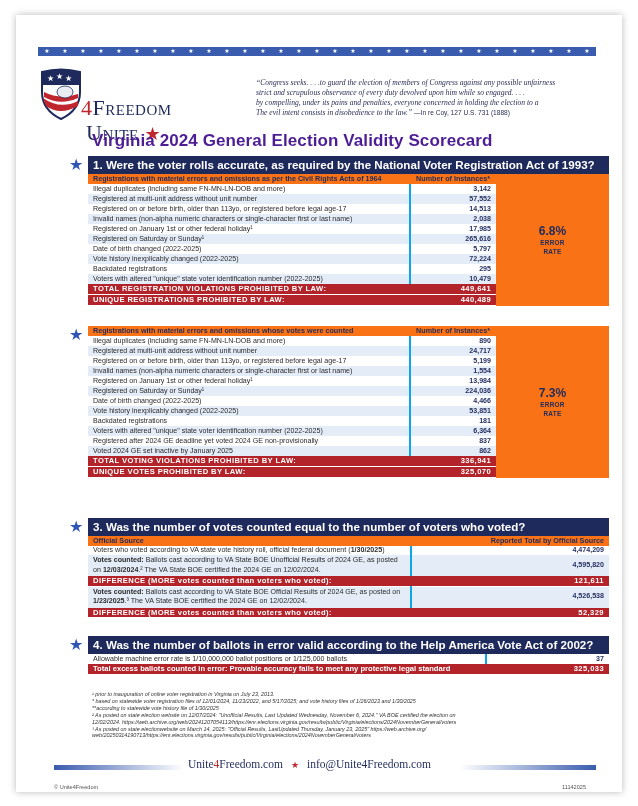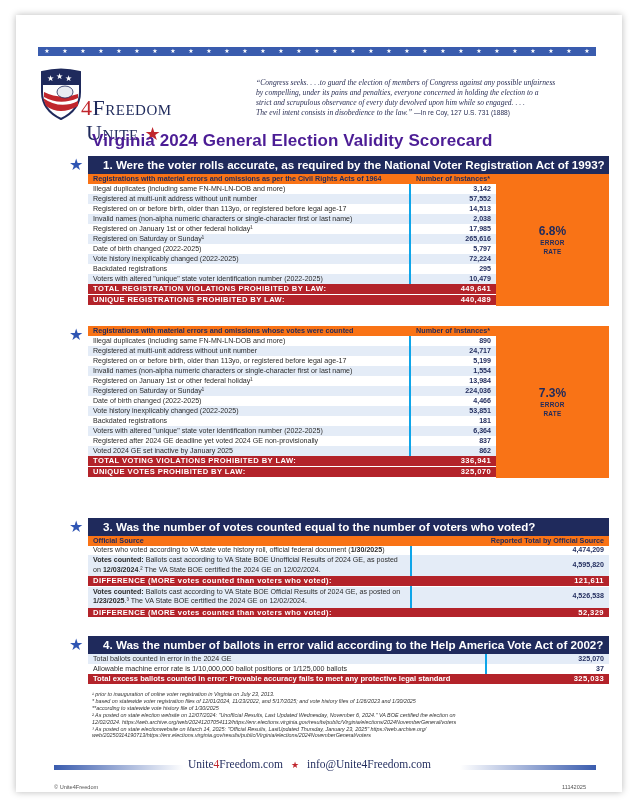--- a/index.html
+++ b/index.html
@@ -21,21 +21,21 @@
   .brand1 { position:absolute; left:46px; top:8px; font-family:"Liberation Serif", serif; font-size:22px; color:#1f2a5c; letter-spacing:0.5px;margin-top:44px; }
   .brand1 .star { color:#c0262d; font-size:18px; }
   .brand2 { position:absolute; left:41px; top:27px; font-family:"Liberation Serif", serif; font-size:22px; color:#1f2a5c; letter-spacing:0.5px; }
   .brand2 .four { color:#c0262d; }
   .quote { position:absolute; left:256px; top:78px; width:340px; font-family:"Liberation Serif", serif; font-style:italic; font-size:7.6px; line-height:10px; color:#2a2f55; }
   .quote .cite { font-style:normal; font-family:"Liberation Sans", sans-serif; font-size:6.6px; }
   .title { position:absolute; left:92px; top:131px; font-size:17px; font-weight:bold; color:#4c1d95; letter-spacing:0.1px; }
 
   .sec { position:absolute; left:88px; width:521px; }
   .bstar { position:absolute; left:-19px; color:#2f55b4; font-size:16px; line-height:16px; }
-  .qhead { background:#1f2a5c; color:#fff; font-weight:bold; font-size:11.6px; height:18px; line-height:18px; padding-left:15px; white-space:nowrap; overflow:hidden; }
+  .qhead { background:#1f2a5c; color:#fff; font-weight:bold; font-size:11.6px; height:18px; line-height:18px; padding-left:5px; white-space:nowrap; overflow:hidden; }
   table { border-collapse:collapse; width:100%; table-layout:fixed; }
   td { font-size:7.1px; height:10px; line-height:10px; padding:0 5px; color:#2b2b2b; white-space:nowrap; overflow:hidden; }
   tr.colhead td { background:#f97316; color:#1f2a5c; font-weight:bold; font-size:7.2px; }
   tr.alt td.l, tr.alt td.n { background:#e4ecf7; }
   tr.row td.l, tr.row td.n { background:#ffffff; }
   td.n { text-align:right; font-weight:bold; color:#1f2a5c; border-left:2px solid #0ea5e9; }
   tr.colhead td.n { border-left:none; text-align:center; }
   td.rate { background:#3a5cae; color:#fff; text-align:center; vertical-align:middle; font-weight:bold; }
   .rate-pct { font-size:12px; display:block; line-height:14px; }
   .rate-lbl { font-size:6.4px; display:block; line-height:9px; letter-spacing:0.3px; }
@@ -102,22 +102,22 @@
     <path d="M3 30 Q20 42 38 33 L38 38 Q20 48 6 38 Z" fill="#c0262d"></path>
     <path d="M4 24 Q20 32 38 26 L38 30 Q20 38 4 29 Z" fill="#c0262d"></path>
     <ellipse cx="25" cy="24" rx="8" ry="6" fill="#e9ecf2" stroke="#1f2a5c" stroke-width="0.8"></ellipse>
   </svg>
   <div class="brand1"><span style="font-variant:small-caps;">Unite</span> <span class="star">★</span></div>
   <div class="brand2"><span class="four">4</span><span style="font-variant:small-caps;">Freedom</span></div>
 </div>
 
 <div class="quote">
   <div>“Congress seeks. . . .to guard the election of members of Congress against any possible unfairness</div>
+  <div>strict and scrupulous observance of every duty devolved upon him while so engaged. . . .</div>
   <div>by compelling, under its pains and penalties, everyone concerned in holding the election to a</div>
-  <div>strict and scrupulous observance of every duty devolved upon him while so engaged. . . .</div>
   <div><span>The evil intent consists in disobedience to the law.”</span> <span class="cite">—In re Coy, 127 U.S. 731 (1888)</span></div>
 </div>
 
 <div class="title">Virginia 2024 General Election Validity Scorecard</div>
 
 <div class="sec" style="top:156px;">
   <span class="bstar" style="top:1px;">★</span>
   <div class="qhead">1. Were the voter rolls accurate, as required by the National Voter Registration Act of 1993?</div>
   <table>
     <colgroup>
@@ -304,24 +304,20 @@
 
 <div class="sec" style="top:636px;">
   <span class="bstar" style="top:1px;">★</span>
   <div class="qhead">4. Was the number of ballots in error valid according to the Help America Vote Act of 2002?</div>
   <table>
     <colgroup>
         <col style="width:398px">
         <col style="width:123px">
       </colgroup>
     <tbody>
-        <tr class="alt">
-          <td class="l">Total ballots counted in error in the 2024 GE</td>
-          <td class="n">325,070</td>
-        </tr>
     <tr class="row">
           <td class="l">Allowable machine error rate is 1/10,000,000 ballot positions or 1/125,000 ballots</td>
           <td class="n">37</td>
         </tr>
     <tr class="red">
           <td class="l" style="letter-spacing:0;">Total excess ballots counted in error: Provable accuracy fails to meet any protective legal standard</td>
           <td class="n">325,033</td>
         </tr>
   </tbody>
     </table>

